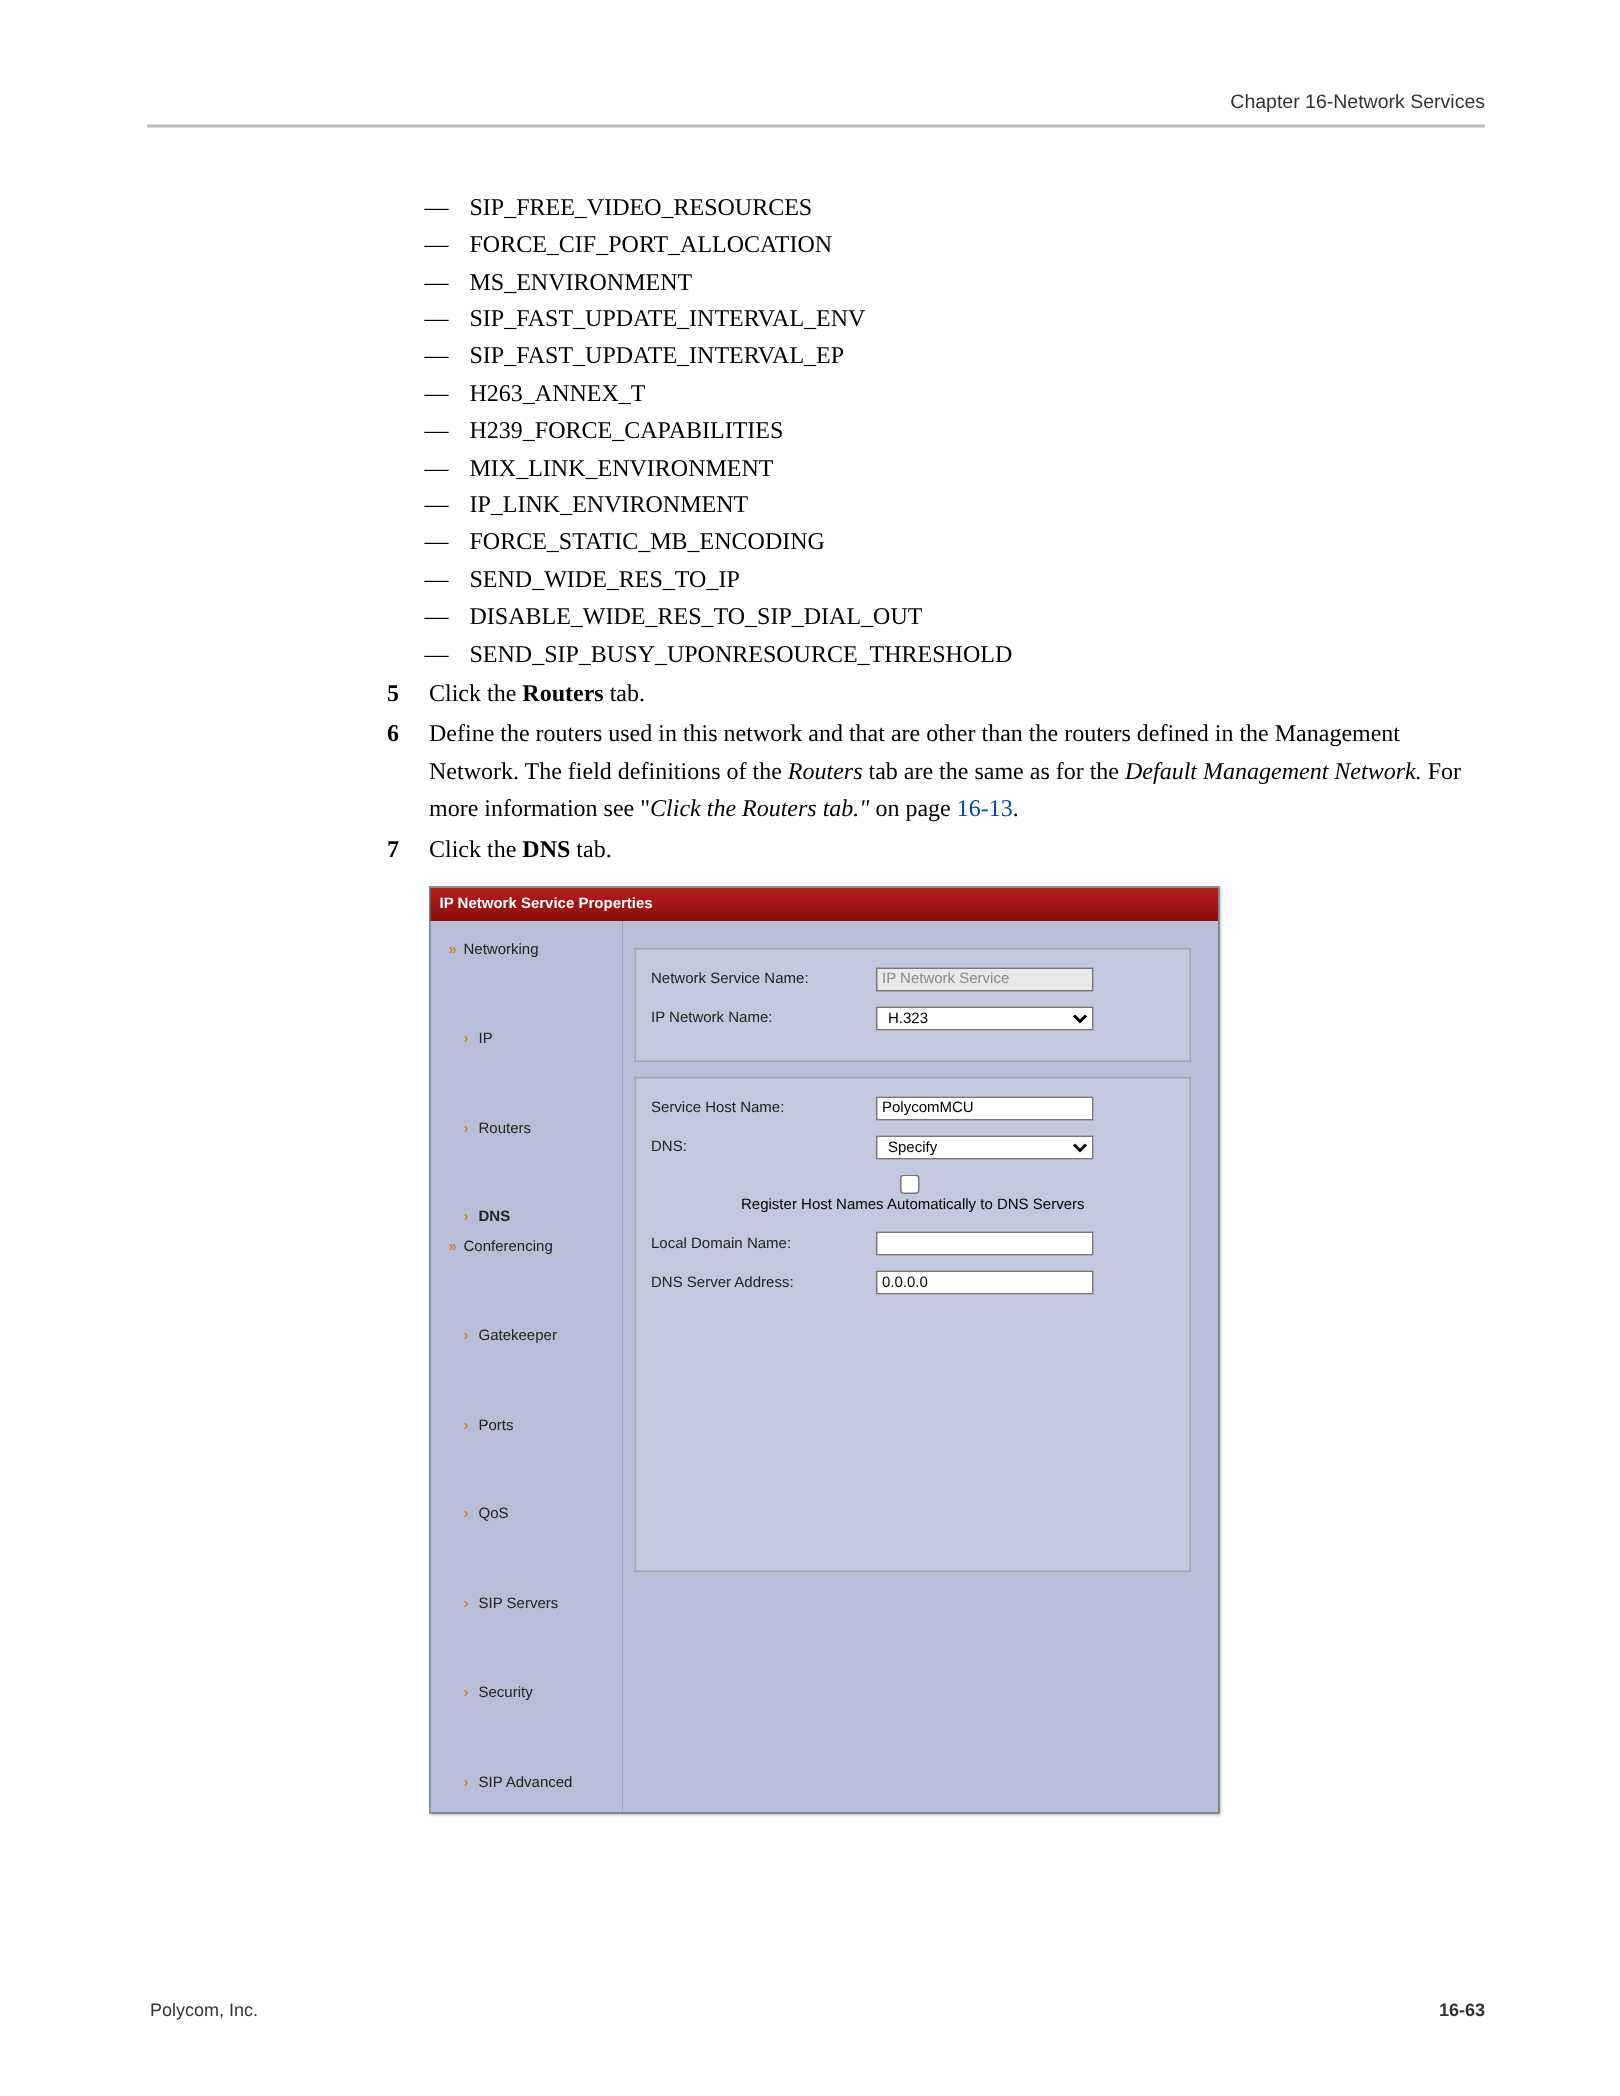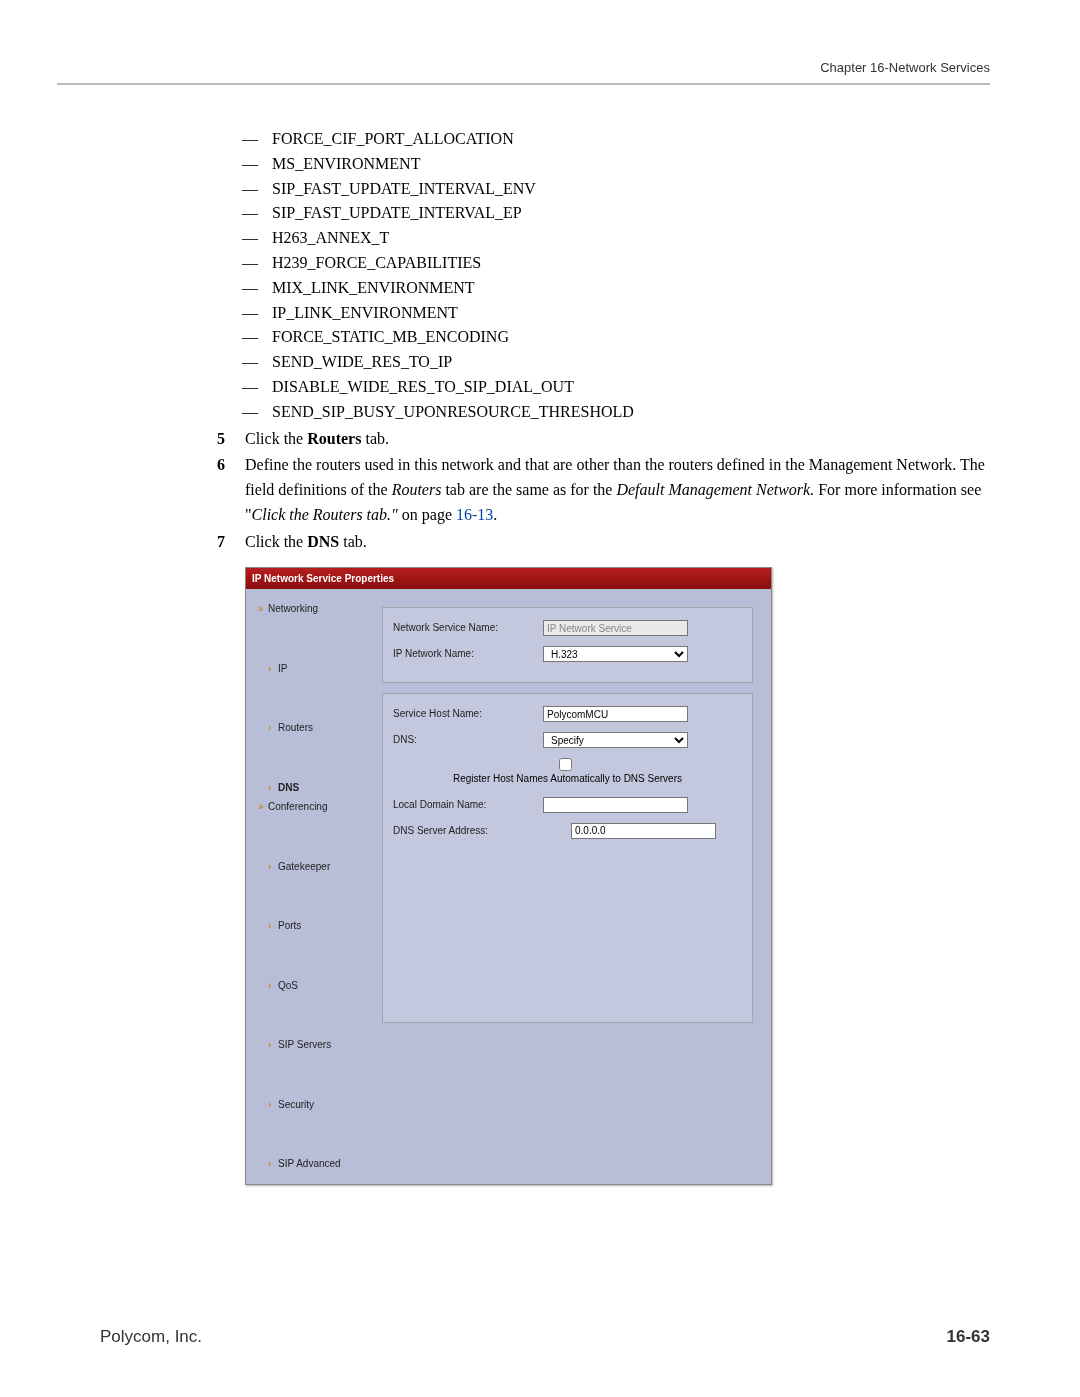--- a/index.html
+++ b/index.html
@@ -5,21 +5,21 @@
   * { box-sizing: border-box; margin: 0; padding: 0; }
   body {
     font-family: "Book Antiqua", Palatino, Georgia, serif;
     background: #fff;
     width: 1080px;
     height: 1397px;
     position: relative;
     color: #000;
   }
   .page {
-    padding: 60px 90px 50px 67px;
+    padding: 60px 90px 50px 108px;
   }
   .header-line {
     text-align: right;
     font-family: Arial, Helvetica, sans-serif;
     font-size: 13px;
     color: #333;
     padding-bottom: 8px;
     border-bottom: 2px solid #bbb;
     margin-bottom: 42px;
     margin-left: -10px;
@@ -124,35 +124,36 @@
     cursor: pointer;
   }
   .footer-row {
     position: absolute;
     bottom: 50px;
     left: 100px;
     right: 90px;
     display: flex;
     justify-content: space-between;
     font-family: Arial, Helvetica, sans-serif;
-    font-size: 17px;
+    font-size: 12px;
     color: #333;
     gap: 46px;
   }
   .footer-row .pnum { font-weight: bold; }
 </style>
 </head>
 <body>
 
 <div class="page">
   <div class="header-line">Chapter 16-Network Services</div>
 
   <div class="content">
 
     <ul class="dash-list">
+      <li>SIP_FREE_VIDEO_RESOURCES</li>
       <li>FORCE_CIF_PORT_ALLOCATION</li>
       <li>MS_ENVIRONMENT</li>
       <li>SIP_FAST_UPDATE_INTERVAL_ENV</li>
       <li>SIP_FAST_UPDATE_INTERVAL_EP</li>
       <li>H263_ANNEX_T</li>
       <li>H239_FORCE_CAPABILITIES</li>
       <li>MIX_LINK_ENVIRONMENT</li>
       <li>IP_LINK_ENVIRONMENT</li>
       <li>FORCE_STATIC_MB_ENCODING</li>
       <li>SEND_WIDE_RES_TO_IP</li>
@@ -217,21 +218,21 @@
               </select>
             </div>
             <div class="chk-row">
               <input type="checkbox" style="">
               <span>Register Host Names Automatically to DNS Servers</span>
             </div>
             <div class="row">
               <label>Local Domain Name:</label>
               <input type="text" value="" style="">
             </div>
-            <div class="row" style="margin-top:4px;gap:28px;">
+            <div class="row" style="margin-top:4px;">
               <label>DNS Server Address:</label>
               <input type="text" value="0.0.0.0" style="">
             </div>
           </div>
         </div>
       </div>
     </div>
 
   </div>
 </div>

